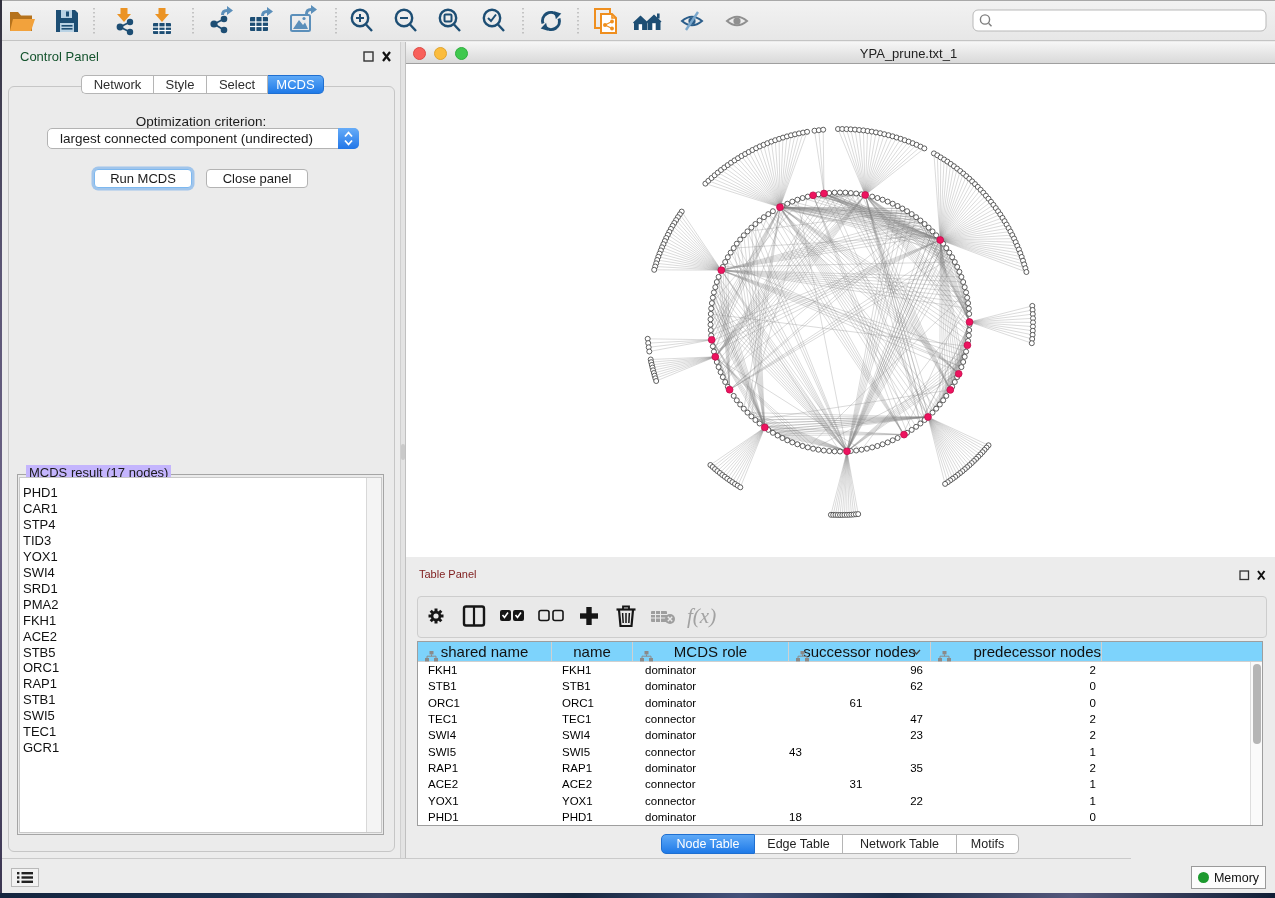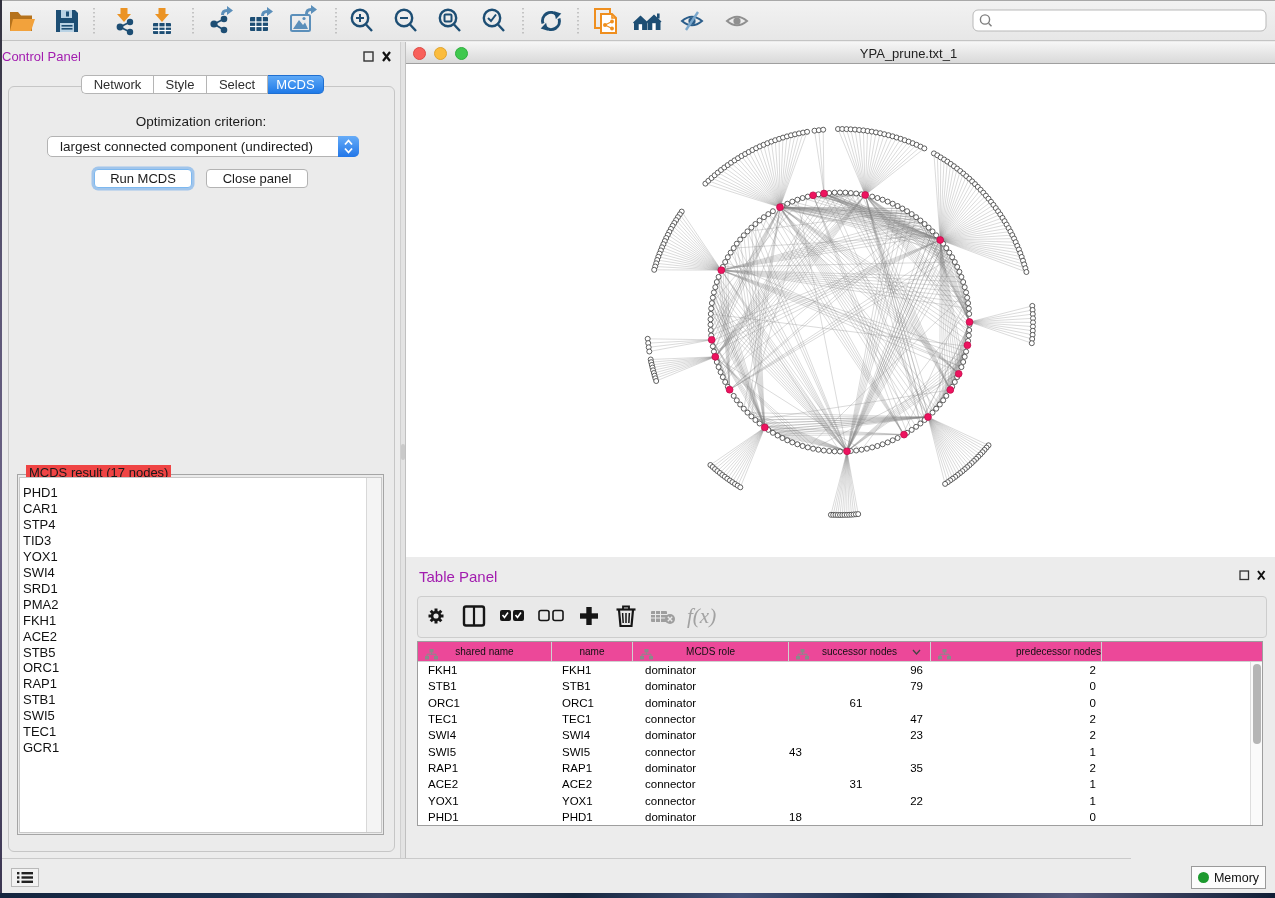--- a/index.html
+++ b/index.html
@@ -157,48 +157,48 @@
  </g>
 
  <rect x="973" y="10" width="293" height="21" rx="5" fill="#fff" stroke="#b9b9b9"></rect>
  <g stroke="#7e7e7e" stroke-width="1.4" fill="none">
       <circle cx="985" cy="19.5" r="4.6"></circle>
       <line x1="988.6" y1="23.2" x2="991.5" y2="26.2"></line>
     </g>
 </svg>
 
 <div class="abs" style="left:2px;top:42px;width:398px;height:816px">
-  <div class="abs" style="left:0;top:7px;font-size:13px;color:#a21caf">Control Panel</div>
+  <div class="abs" style="left:18px;top:7px;font-size:13px;color:#14532d">Control Panel</div>
   <svg class="abs" style="left:361px;top:9px" width="32" height="13">
     <rect x="1" y="1" width="9" height="9" fill="none" stroke="#333" stroke-width="1.4"></rect>
     <path d="M20,1 L27,10 M27,1 L20,10" stroke="#111" stroke-width="2.2"></path>
   </svg>
   <div class="abs" style="left:6px;top:44px;width:387px;height:766px;background:#ebebeb;border:1px solid #c6c6c6;border-radius:6px"></div>
 
   <div class="abs" style="left:79px;top:33px;height:19px;display:flex;font-size:13px;color:#2d2d2d">
     <div style="width:72px;background:#fff;border:1px solid #b5b5b5;border-right:none;border-radius:5px 0 0 5px;text-align:center;line-height:18px">Network</div>
     <div style="width:53px;background:#fff;border:1px solid #b5b5b5;border-right:none;text-align:center;line-height:18px">Style</div>
     <div style="width:62px;background:#fff;border:1px solid #b5b5b5;text-align:center;line-height:18px">Select</div>
     <div style="width:56px;background:linear-gradient(#5ea9f7,#1f7ae8);border:1px solid #1f6fd0;border-left:none;border-radius:0 5px 5px 0;text-align:center;line-height:18px;color:#fff">MCDS</div>
   </div>
   <div class="abs" style="left:0;top:72px;width:398px;text-align:center;font-size:13.5px;color:#1a1a1a">Optimization criterion:</div>
 
-  <div class="abs" style="left:45px;top:94px;width:312px;height:21px;background:#fff;border:1px solid #b3b3b3;border-radius:5px;font-size:13.5px;color:#1a1a1a;line-height:19px;padding-left:12px">largest connected component (undirected)
+  <div class="abs" style="left:45px;top:86px;width:312px;height:21px;background:#fff;border:1px solid #b3b3b3;border-radius:5px;font-size:13.5px;color:#1a1a1a;line-height:19px;padding-left:12px">largest connected component (undirected)
     <div class="abs" style="right:-1px;top:-1px;width:21px;height:21px;background:linear-gradient(#66acf8,#2176e8);border-radius:0 5px 5px 0">
       <svg width="21" height="21">
           <path d="M7,8.5 L10.5,4.5 L14,8.5 M7,12.5 L10.5,16.5 L14,12.5" stroke="#fff" stroke-width="1.8" fill="none"></path>
         </svg>
     </div>
   </div>
 
   <div class="abs" style="left:92px;top:127px;width:98px;height:19px;background:#fff;border:1px solid #7db8ef;border-radius:4px;box-shadow:0 0 0 2.5px rgba(100,165,235,0.55);font-size:13px;color:#1a1a1a;text-align:center;line-height:17px">Run MCDS</div>
   <div class="abs" style="left:204px;top:127px;width:102px;height:19px;background:#fff;border:1px solid #b3b3b3;border-radius:4px;font-size:13px;color:#1a1a1a;text-align:center;line-height:17px">Close panel</div>
 
   <div class="abs" style="left:15px;top:432px;width:367px;height:361px;border:1px solid #a5a5a5"></div>
-  <div class="abs" style="left:24px;top:423px;font-size:13px;color:#1a1a1a;background:#ef4444;padding:0 3px">MCDS result (17 nodes)</div>
+  <div class="abs" style="left:24px;top:423px;font-size:13px;color:#1a1a1a;background:#c4b5fd;padding:0 3px">MCDS result (17 nodes)</div>
   <div class="abs" style="left:17px;top:435px;width:363px;height:356px;background:#fff;border:1px solid #c9c9c9;overflow:hidden">
     <div style="font-size:13px;color:#111;line-height:15.95px;padding:7px 0 0 3px">PHD1<br>CAR1<br>STP4<br>TID3<br>YOX1<br>SWI4<br>SRD1<br>PMA2<br>FKH1<br>ACE2<br>STB5<br>ORC1<br>RAP1<br>STB1<br>SWI5<br>TEC1<br>GCR1</div>
     <div style="position:absolute;right:0;top:0;width:15px;height:356px;background:#f4f4f4;border-left:1px solid #d8d8d8"></div>
   </div>
 </div>
 
 <div class="abs" style="left:400px;top:42px;width:6px;height:816px;background:#e3e3e3;border-left:1px solid #cfcfcf;border-right:1px solid #c0c0c0"></div>
 <div class="abs" style="left:401px;top:444px;width:4px;height:16px;background:#c9c9c9;border-radius:2px"></div>
 
 <div class="abs" style="left:406px;top:42px;width:869px;height:515px;background:#fff">
@@ -544,21 +544,21 @@
       <circle cx="847" cy="451.3" r="3.4"></circle>
       <circle cx="764.8" cy="427.4" r="3.4"></circle>
       <circle cx="729.6" cy="389.7" r="3.4"></circle>
       <circle cx="715.3" cy="356.8" r="3.4"></circle>
       <circle cx="711.7" cy="339.8" r="3.4"></circle>
       <circle cx="721.3" cy="270.2" r="3.4"></circle>
     </g>
   </svg>
 
 <div class="abs" style="left:406px;top:557px;width:869px;height:301px;background:#ececec">
-  <div class="abs" style="left:13px;top:11px;font-size:15px;color:#a21caf">Table Panel</div>
+  <div class="abs" style="left:13px;top:11px;font-size:11px;color:#7f1d1d">Table Panel</div>
   <svg class="abs" style="left:833px;top:13px" width="32" height="12">
     <rect x="1" y="1" width="8.5" height="8.5" fill="none" stroke="#333" stroke-width="1.3"></rect>
     <path d="M19,1 L25.5,9.5 M25.5,1 L19,9.5" stroke="#111" stroke-width="2"></path>
   </svg>
 
   <div class="abs" style="left:11px;top:39px;width:850px;height:42px;background:#e9e9e9;border:1px solid #cdcdcd;border-radius:4px"></div>
   <svg class="abs" style="left:11px;top:39px" width="850" height="42">
     <g transform="translate(19,20)" fill="#161616">
       <circle r="5.2"></circle>
         <g stroke="#161616" stroke-width="3">
@@ -604,21 +604,21 @@
           <line x1="-7.5" y1="-5" x2="-7.5" y2="6"></line>
           <line x1="-2.5" y1="-5" x2="-2.5" y2="6"></line>
         </g>
       <circle cx="7" cy="3" r="5" fill="#9e9e9e"></circle>
         <path d="M4.8,0.8 L9.2,5.2 M9.2,0.8 L4.8,5.2" stroke="#e9e9e9" stroke-width="1.4"></path>
     </g>
     <text x="270" y="27" font-family="Liberation Serif,serif" font-style="italic" font-size="21" fill="#a2a2a2">f(x)</text>
   </svg>
 
   <div class="abs" style="left:11px;top:84px;width:846px;height:185px;background:#fff;border:1px solid #9e9e9e">
-    <div style="display:flex;height:20px;font-size:10px;color:#111;background:#ec4899">
+    <div style="display:flex;height:20px;font-size:15px;color:#111;background:#7dd3fc">
       <div style="width:134px;border-right:1px solid #d0d0d0;border-bottom:1px solid #d0d0d0;text-align:center;line-height:19px;position:relative"><span style="position:absolute;left:7px;top:4px"><svg width="13" height="11" style="vertical-align:-1px">
               <g fill="#8a8a8a">
                 <rect x="4.5" y="0" width="4" height="3.4"></rect>
                 <rect x="0" y="7" width="4" height="3.4"></rect>
                 <rect x="9" y="7" width="4" height="3.4"></rect>
               </g>
               <g stroke="#8a8a8a" fill="none">
                 <path d="M6.5,3.4 L6.5,5.2 M2,7 L2,5.2 L11,5.2 L11,7"></path>
               </g>
             </svg></span>shared name</div>
@@ -661,21 +661,21 @@
         <div style="width:134px;padding-left:10px">FKH1</div>
         <div style="width:81px;padding-left:10px">FKH1</div>
         <div style="width:156px;padding-left:12px">dominator</div>
         <div style="width:142px;text-align:right;padding-right:8px">96</div>
         <div style="width:171px;text-align:right;padding-right:6px">2</div>
       </div>
       <div style="display:flex;height:16.3px;font-size:11.5px;color:#000;align-items:center">
         <div style="width:134px;padding-left:10px">STB1</div>
         <div style="width:81px;padding-left:10px">STB1</div>
         <div style="width:156px;padding-left:12px">dominator</div>
-        <div style="width:142px;text-align:right;padding-right:8px">79</div>
+        <div style="width:142px;text-align:right;padding-right:8px">62</div>
         <div style="width:171px;text-align:right;padding-right:6px">0</div>
       </div>
       <div style="display:flex;height:16.3px;font-size:11.5px;color:#000;align-items:center">
         <div style="width:134px;padding-left:10px">ORC1</div>
         <div style="width:81px;padding-left:10px">ORC1</div>
         <div style="width:156px;padding-left:12px">dominator</div>
         <div style="width:142px;text-align:center;padding-right:8px">61</div>
         <div style="width:171px;text-align:right;padding-right:6px">0</div>
       </div>
       <div style="display:flex;height:16.3px;font-size:11.5px;color:#000;align-items:center">
@@ -725,20 +725,26 @@
         <div style="width:81px;padding-left:10px">PHD1</div>
         <div style="width:156px;padding-left:12px">dominator</div>
         <div style="width:142px;padding-right:8px">18</div>
         <div style="width:171px;text-align:right;padding-right:6px">0</div>
       </div>
     <div style="position:absolute;right:0;top:20px;width:12px;height:163px;background:#fafafa;border-left:1px solid #ddd">
       <div style="position:absolute;left:1.5px;top:2px;width:8px;height:80px;background:#b5b5b5;border-radius:4px"></div>
     </div>
   </div>
 
+  <div class="abs" style="left:255px;top:277px;height:20px;display:flex;font-size:12.5px;color:#222">
+    <div style="width:94px;background:linear-gradient(#5ea9f7,#1f7ae8);border:1px solid #1f6fd0;border-radius:5px 0 0 5px;color:#fff;text-align:center;line-height:19px">Node Table</div>
+    <div style="width:88px;background:#fff;border:1px solid #b5b5b5;border-left:none;text-align:center;line-height:19px">Edge Table</div>
+    <div style="width:114px;background:#fff;border:1px solid #b5b5b5;border-left:none;text-align:center;line-height:19px">Network Table</div>
+    <div style="width:62px;background:#fff;border:1px solid #b5b5b5;border-left:none;border-radius:0 5px 5px 0;text-align:center;line-height:19px">Motifs</div>
+  </div>
 </div>
 
 <div class="abs" style="left:2px;top:858px;width:1129px;height:35px;background:#ececec;border-top:1px solid #cacaca">
   <div class="abs" style="left:9px;top:9px;width:28px;height:19px;background:#f2f2f2;border:1px solid #b9b9b9;display:flex;align-items:center;justify-content:center">
     <svg width="16" height="13">
         <g fill="#222">
           <rect x="0" y="1" width="2.4" height="2.4"></rect>
           <rect x="0" y="5.3" width="2.4" height="2.4"></rect>
           <rect x="0" y="9.6" width="2.4" height="2.4"></rect>
           <rect x="4.5" y="1" width="11.5" height="2.4"></rect>

